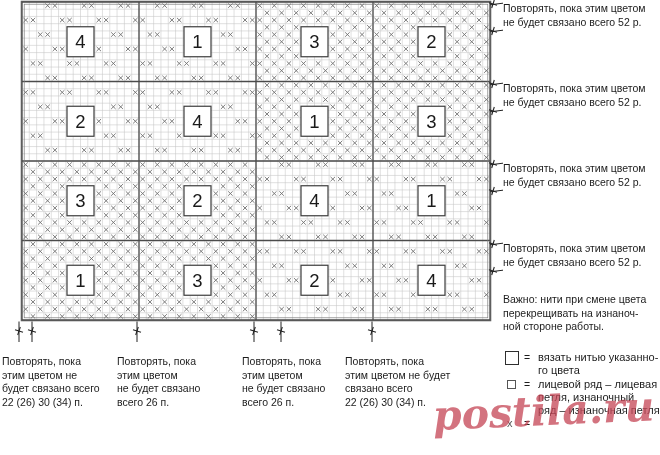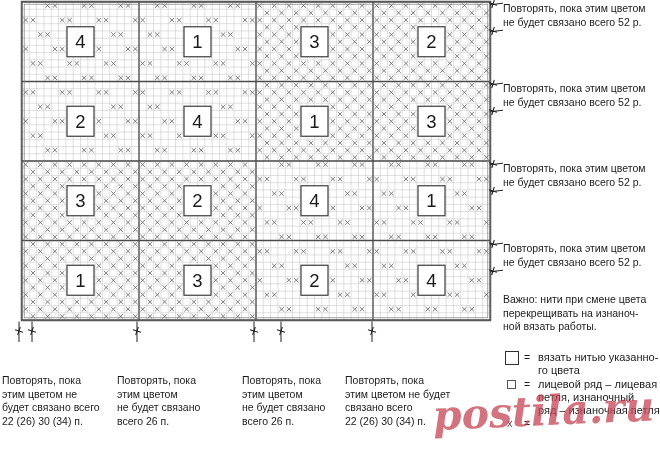--- a/index.html
+++ b/index.html
@@ -1,21 +1,21 @@
 <!DOCTYPE html>
 <html><head>
 <meta charset="utf-8">
 <style>
   html,body{margin:0;padding:0;background:#fff;}
   .stage{position:relative;width:660px;height:455px;background:#fff;overflow:hidden;
          font-family:"Liberation Sans",sans-serif;color:#1c1c1c;}
   #chart-svg{position:absolute;left:0;top:0;z-index:1;}
   .note{position:absolute;font-size:10.5px;line-height:13.5px;white-space:pre-line;z-index:2;}
   .rnote{left:503px;width:160px;}
-  .bnote{top:374px;width:110px;}
+  .bnote{top:355px;width:110px;}
   .inote{position:absolute;left:503px;top:293px;width:160px;font-size:10.5px;line-height:13.5px;z-index:2;}
   .inote b{font-weight:normal;}
   .inote span{white-space:pre-line;}
   .lg-item{position:absolute;left:505px;display:flex;align-items:flex-start;z-index:2;}
   .lg-sym{width:19px;flex:0 0 19px;display:flex;justify-content:flex-start;}
   .sq-big{width:12px;height:12px;border:1.4px solid #2e2e2e;background:#fff;margin-top:0px;display:inline-block;}
   .sq-small{width:7px;height:7px;border:1px solid #555;background:#fff;margin-top:2px;margin-left:2px;display:inline-block;}
   .x-char{font-size:11px;color:#555;margin-left:2px;line-height:12px;}
   .lg-eq{width:14px;flex:0 0 14px;font-size:10.5px;}
   .lg-text{font-size:11px;line-height:13px;white-space:pre-line;}
@@ -143,21 +143,21 @@
 не будет связано всего 52 р.</div>
   <div class="note rnote" style="top:82px">Повторять, пока этим цветом
 не будет связано всего 52 р.</div>
   <div class="note rnote" style="top:162px">Повторять, пока этим цветом
 не будет связано всего 52 р.</div>
   <div class="note rnote" style="top:242px">Повторять, пока этим цветом
 не будет связано всего 52 р.</div>
 
   <div class="inote"><b>Важно:</b><span> нити при смене цвета
 перекрещивать на изнаноч-
-ной вязать работы.</span></div>
+ной стороне работы.</span></div>
 
   <div class="note bnote" style="left:2px">Повторять, пока
 этим цветом не
 будет связано всего
 22 (26) 30 (34) п.</div>
   <div class="note bnote" style="left:117px">Повторять, пока
 этим цветом
 не будет связано
 всего 26 п.</div>
   <div class="note bnote" style="left:242px">Повторять, пока

